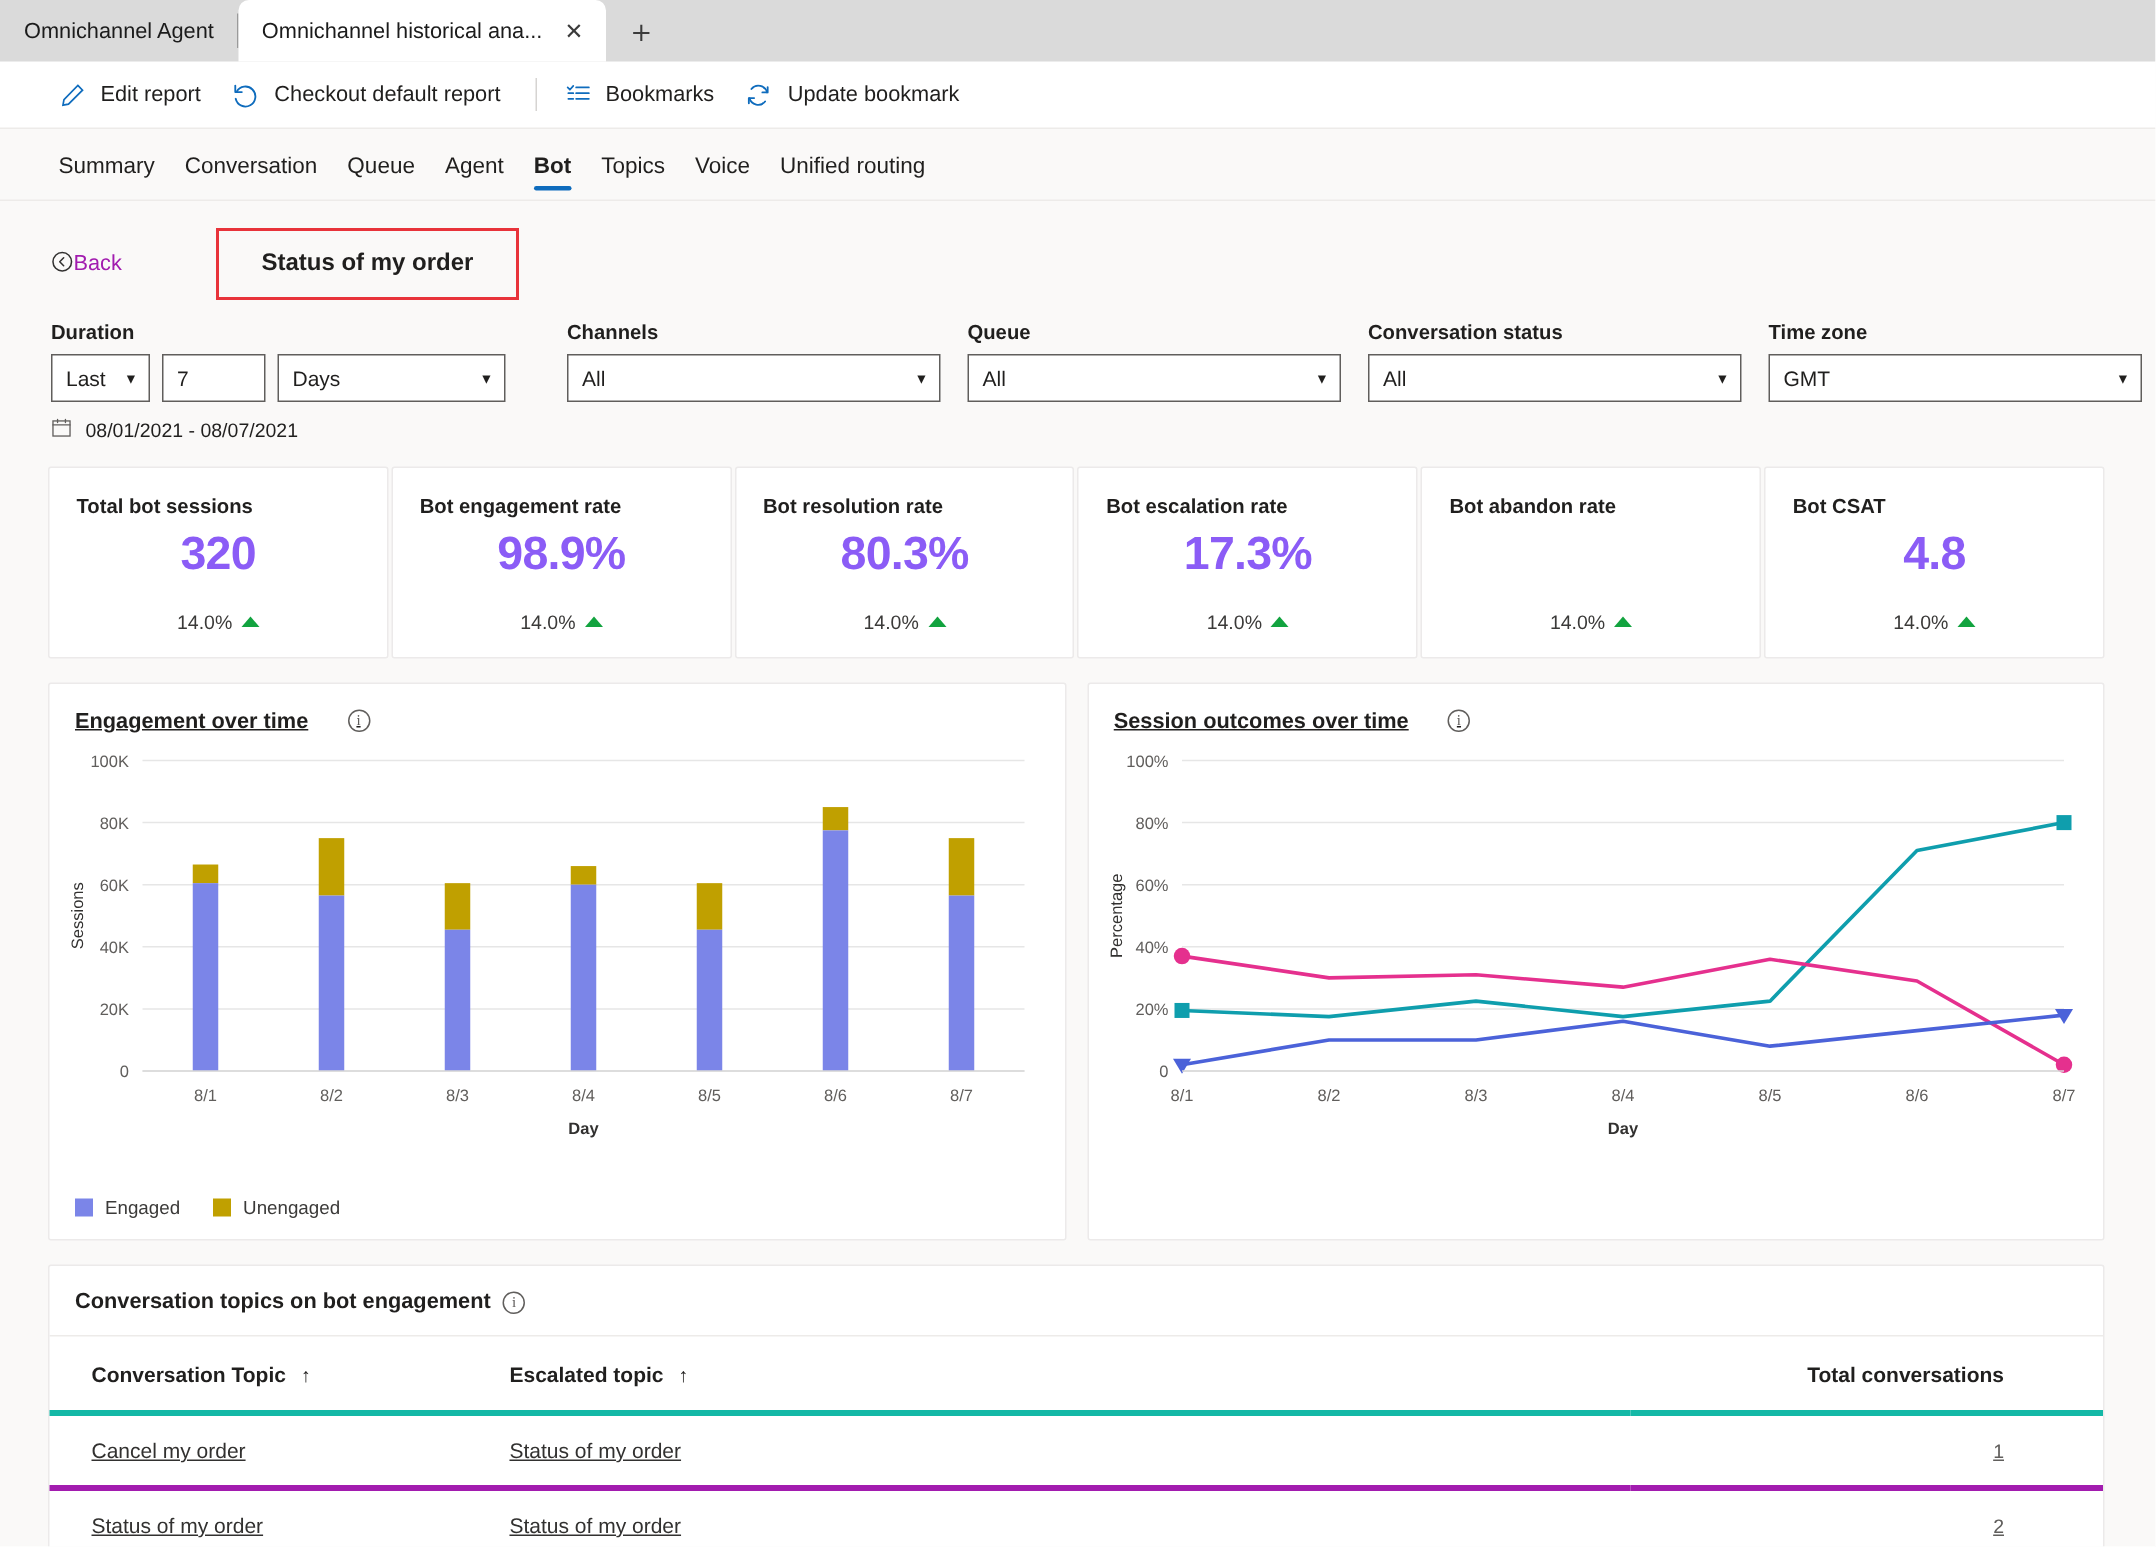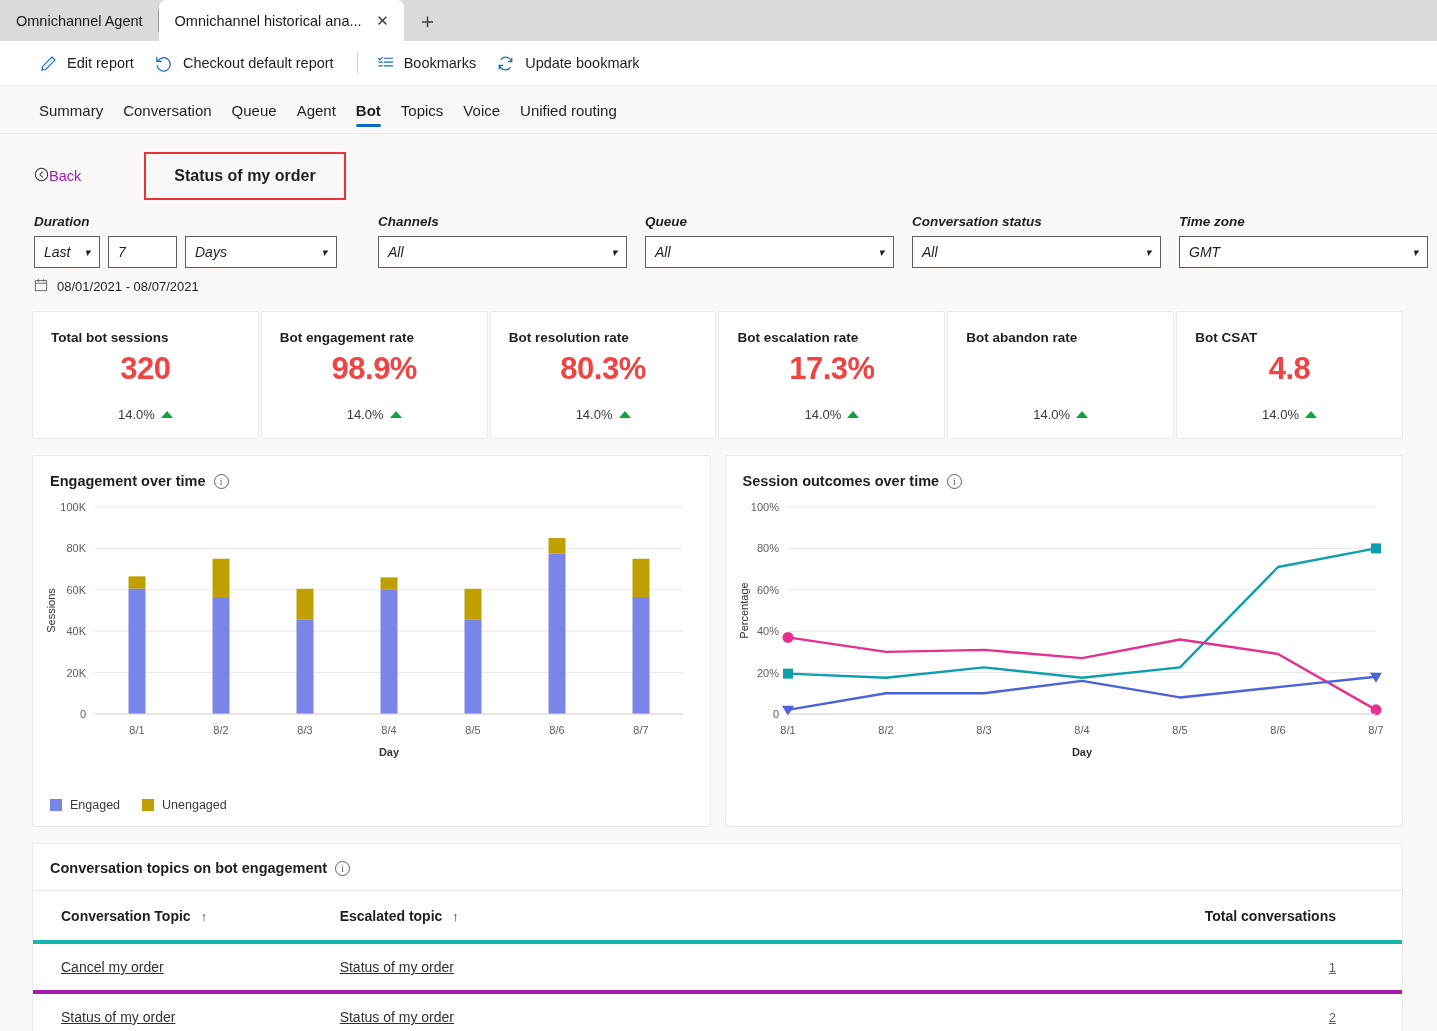--- a/index.html
+++ b/index.html
@@ -80,21 +80,21 @@
     font-size: 14.5px; color: #a21caf; cursor: pointer;
   }
   .titlebox {
     border: 2px solid #e8333a; padding: 13px 28px;
     font-size: 16px; font-weight: bold; color: #201f1e; background: #faf9f8;
     margin-left: 35px;
   }
 
   
   .filters {
-    display: flex; padding: 14px 0 0 34px; gap: 0; align-items: center; font-style: italic;
+    display: flex; padding: 14px 0 0 34px; gap: 0; align-items: center;
   }
   .fgroup { display: flex; flex-direction: column; }
   .flabel { font-size: 13.5px; font-weight: bold; color: #201f1e; margin-bottom: 7px; }
   .frow { display: flex; gap: 8px; }
   .fctrl {
     height: 32px; background: #ffffff; border: 1px solid #605e5c;
     display: flex; align-items: center; justify-content: space-between;
     padding: 0 9px; font-size: 14px; color: #201f1e; cursor: pointer;
   }
   .fctrl .chev { color: #201f1e; font-size: 11px; margin-left: 10px; }
@@ -105,41 +105,41 @@
 
   
   .kpis { display: flex; gap: 2px; padding: 16px 34px 0 32px; }
   .kpi {
     flex: 1; background: #ffffff; border: 1px solid #eceaea;
     border-radius: 2px; padding: 18px 18px 16px 18px; height: 128px;
     display: flex; flex-direction: column;
   }
   .kpi-title { font-size: 13.5px; font-weight: bold; color: #201f1e; }
   .kpi-value {
-    font-size: 31px; font-weight: 600; color: #ef4444;
+    font-size: 31px; font-weight: 600; color: #8b5cf6;
     text-align: center; margin-top: 6px; letter-spacing: -0.5px;
   }
   .kpi-delta {
     font-size: 13px; color: #3b3a39; text-align: center; margin-top: auto;
     display: flex; align-items: center; justify-content: center; gap: 6px;
   }
   .tri-up {
     width: 0; height: 0; border-left: 6px solid transparent;
     border-right: 6px solid transparent; border-bottom: 7px solid #12a33f;
   }
 
   
   .panels { display: flex; gap: 14px; padding: 16px 34px 0 32px; }
   .panel {
     flex: 1; background: #ffffff; border: 1px solid #eceaea;
     border-radius: 2px; height: 372px; display: flex; flex-direction: column;
   }
   .panel-title {
     font-size: 14.5px; font-weight: bold; color: #201f1e;
-    padding: 17px 0 0 17px; display: flex; align-items: center; gap: 8px;
+    padding: 17px 0 0 17px; display: flex; gap: 26px; text-decoration: underline;
   }
   .info-i {
     width: 15px; height: 15px; border: 1.2px solid #605e5c; border-radius: 50%;
     font-size: 10px; font-weight: normal; color: #605e5c;
     display: inline-flex; align-items: center; justify-content: center;
     font-family: "Liberation Serif", serif;
   }
   .plot { flex: 1; position: relative; }
   .plot svg { display: block; }
   .legend {

